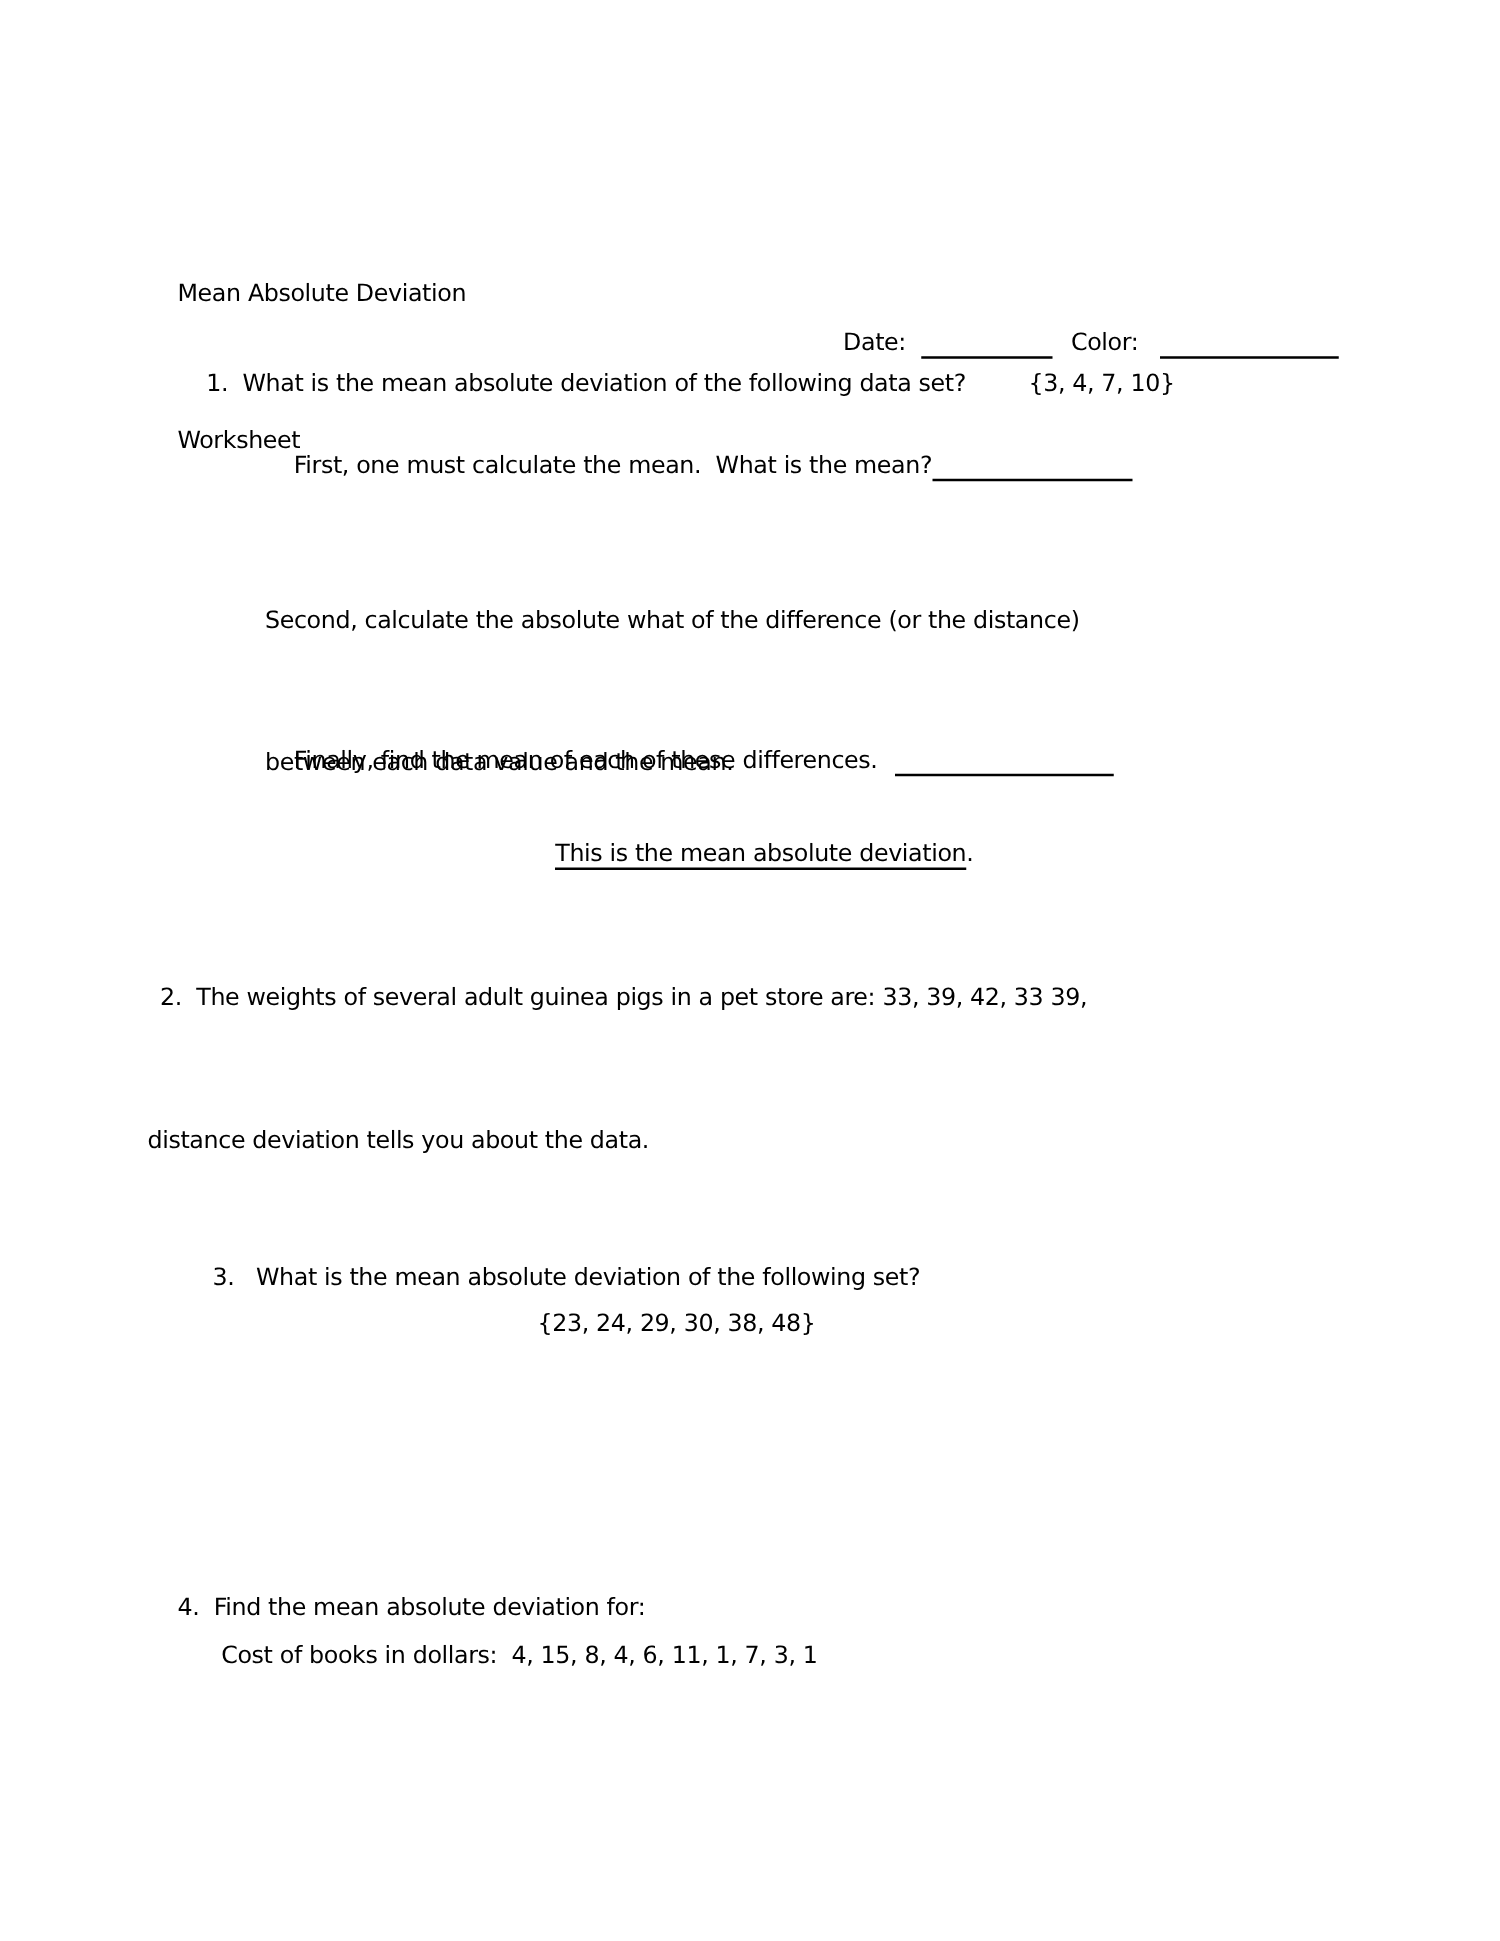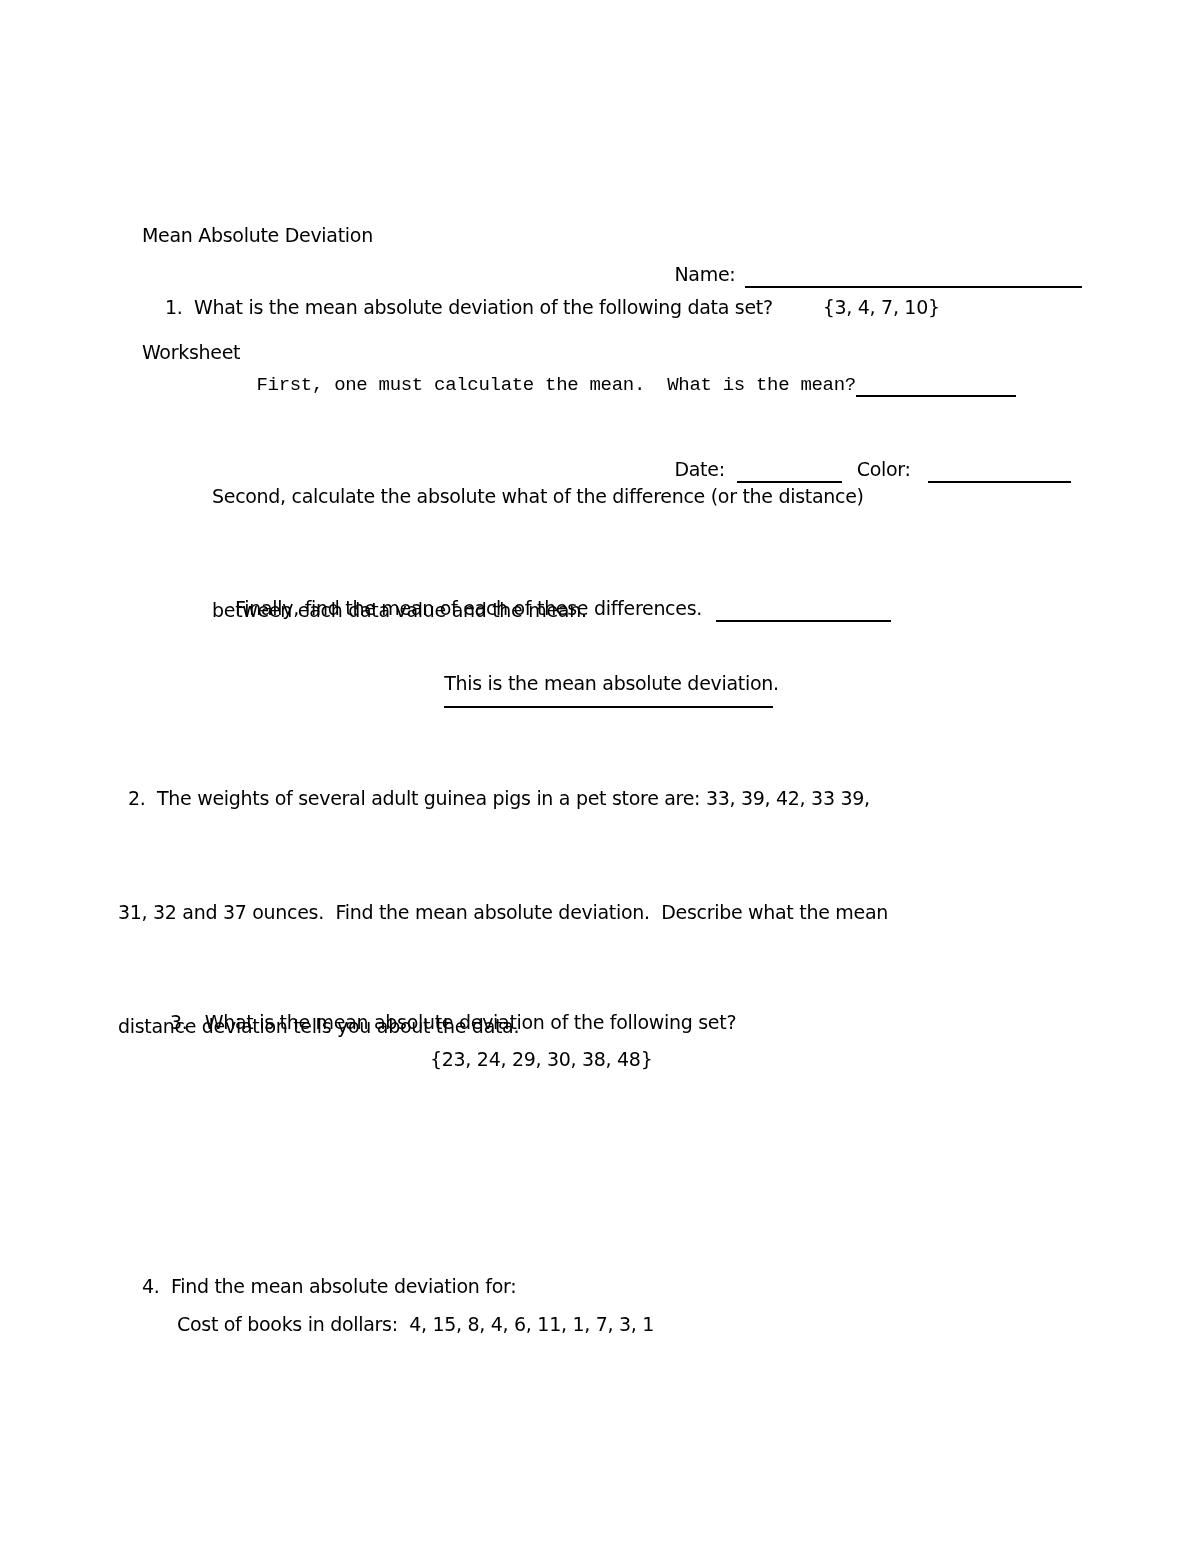--- a/index.html
+++ b/index.html
@@ -32,35 +32,35 @@
   
   .hdr-left  { left: 142px; top: 138px; }
   .hdr-right { left: 640px; top: 138px; }
   .name-blank  { width: 337px; margin-left: 10px; }
   .date-blank  { width: 105px; margin-left: 12px; }
   .color-label { margin-left: 15px; }
   .color-blank { width: 143px; margin-left: 17px; }
   
   .q1-prompt { left: 142px; top: 249px; }
   .q1-set    { margin-left: 50px; }
-  .q1-step1  { left: 212px; top: 327px; font-family: Liberation Mono, monospace; }
+  .q1-step1  { left: 212px; top: 314px; }
   .mean-blank { width: 160px; }
   .q1-step2  { left: 212px; top: 401px; line-height: 38px; }
   .q1-step3  { left: 212px; top: 550px; text-align: center; }
   .final-blank { width: 175px; margin-left: 14px; }
   .conclusion {
     left: 0; top: 625px;
     width: 1200px;
     text-align: center;
     line-height: 39px;
     white-space: pre;
   }
   .underlined {
     border-bottom: 2.5px solid #000;
-    padding-bottom: 12px;
+    padding-bottom: 0;
   }
   
   .q2-block { left: 118px; top: 703px; line-height: 38px; }
   .q2-l1 { padding-left: 10px; }
   
   .q3-prompt { left: 142px; top: 1003px; margin-left: 28px; }
   .q3-set    { left: 430px; top: 1040px; }
   
   .q4-l1 { left: 142px; top: 1267px; }
   .q4-l2 { left: 177px; top: 1305px; }
@@ -69,23 +69,20 @@
 <body>
 
 <div class="sheet">
 
   <div class="abs hdr-left line">
     <div>Mean Absolute Deviation</div>
     <div>Worksheet</div>
   </div>
 
   <div class="abs hdr-right line">
-    <div>
-      <span>Name:</span><span class="blank name-blank"></span>
-    </div>
     <div>
       <span>Date:</span><span class="blank date-blank"></span><span class="color-label">Color:</span><span class="blank color-blank"></span>
     </div>
   </div>
 
   <div class="abs q1-prompt line">
     <span>1.  What is the mean absolute deviation of the following data set?</span><span class="q1-set">{3, 4, 7, 10}</span>
   </div>
 
   <div class="abs q1-step1 line">
@@ -100,21 +97,20 @@
   <div class="abs q1-step3 line">
     <span>Finally, find the mean of each of these differences.</span><span class="blank final-blank"></span>
   </div>
 
   <div class="abs conclusion">
     <span class="underlined">This is the mean absolute deviation</span><span>.</span>
   </div>
 
   <div class="abs q2-block line">
     <div class="q2-l1">2.  The weights of several adult guinea pigs in a pet store are: 33, 39, 42, 33 39,</div>
-    <div>31, 32 and 37 ounces.  Find the mean absolute deviation.  Describe what the mean</div>
     <div>distance deviation tells you about the data.</div>
   </div>
 
   <div class="abs q3-prompt line">3.   What is the mean absolute deviation of the following set?</div>
   <div class="abs q3-set line">{23, 24, 29, 30, 38, 48}</div>
 
   <div class="abs q4-l1 line">4.  Find the mean absolute deviation for:</div>
   <div class="abs q4-l2 line">Cost of books in dollars:  4, 15, 8, 4, 6, 11, 1, 7, 3, 1</div>
 
 </div>

